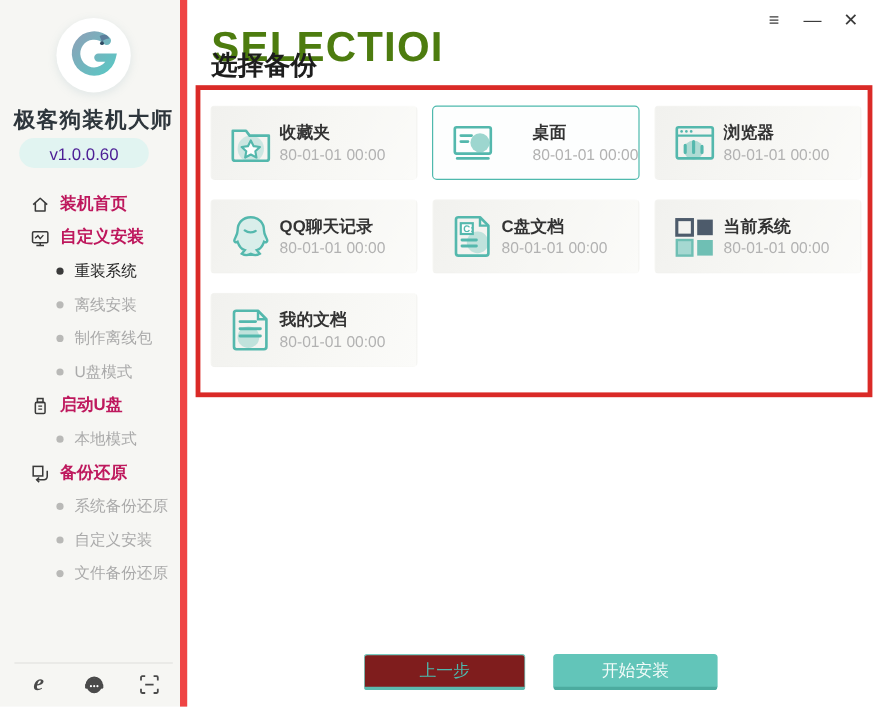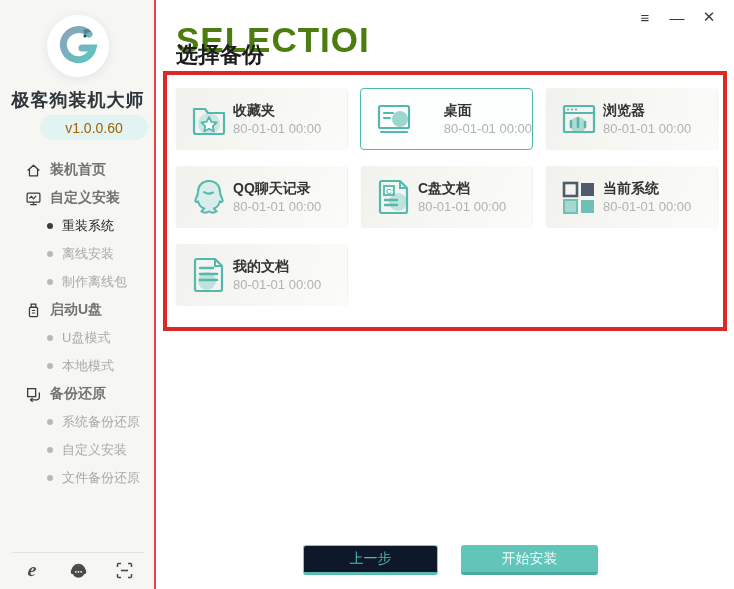--- a/index.html
+++ b/index.html
@@ -2,34 +2,34 @@
 <html><head>
 <meta charset="utf-8">
 <style>
   * { margin:0; padding:0; box-sizing:border-box; }
   html,body { width:734px; height:589px; overflow:hidden;
     font-family:"Liberation Sans","DejaVu Sans",sans-serif; background:#fff; }
   .app { position:relative; width:734px; height:589px; background:#fff; }
 
   
   .sidebar { position:absolute; left:0; top:0; width:156px; height:589px;
-    background:#f6f6f3; border-right:2px solid #ef4444; }
+    background:#f6f6f3; border-right:6px solid #ef4444; }
   .logo-circle { position:absolute; left:47px; top:15px; width:62px; height:62px;
     border-radius:50%; background:#fff; box-shadow:0 2px 8px rgba(120,160,170,.18);
     display:flex; align-items:center; justify-content:center; }
   .app-name { position:absolute; left:0; top:88px; width:156px; text-align:center;
     font-size:18px; font-weight:bold; color:#2e363c; letter-spacing:1px; }
-  .version-pill { position:absolute; left:40px; top:115px; width:108px; height:25px;
-    background:#e1f4f1; border-radius:13px; color:#a16207; font-size:14px;
+  .version-pill { position:absolute; left:16px; top:115px; width:108px; height:25px;
+    background:#e1f4f1; border-radius:13px; color:#4c1d95; font-size:14px;
     display:flex; align-items:center; justify-content:center; }
 
   .nav { position:absolute; left:0; top:156px; width:156px; }
   .nav-item { position:relative; height:28px; display:flex; align-items:center;
     cursor:pointer; }
-  .nav-item.section { padding-left:25px; font-size:14px; color:#737373; font-weight:bold; }
+  .nav-item.section { padding-left:25px; font-size:14px; color:#be185d; font-weight:bold; }
   .nav-item.section .nicon { width:17px; height:17px; margin-right:8px; flex:0 0 17px; }
   .nav-item.sub { padding-left:47px; font-size:13px; color:#aaa; }
   .nav-item.sub .dot { width:6px; height:6px; border-radius:50%; background:#b9b9b7;
     margin-right:9px; flex:0 0 6px; }
   .nav-item.sub.active { color:#222; }
   .nav-item.sub.active .dot { background:#3a3a3a; }
   .nav-item.sub.active .pill { position:absolute; left:8px; top:1px; width:140px;
     height:26px; border-radius:13px; background:#e9e9e6; z-index:-1; }
 
   .side-footer-line { position:absolute; left:12px; bottom:36px; width:132px; height:1px;
@@ -62,21 +62,21 @@
     border:1px solid rgba(0,0,0,0); }
   .card.selected { background:#fdfefe; border:1px solid #4eb9ad;justify-content:space-between; }
   .card-icon { width:44px; height:44px; margin-left:11px; flex:0 0 44px; }
   .card-text { margin-left:2px; }
   .card-title { font-size:14px; font-weight:bold; color:#333; line-height:20px; }
   .card-date { font-size:13px; color:#b2b2b2; line-height:18px; }
 
   .footer-btns { position:absolute; left:0; bottom:14px; width:578px; height:30px; }
   .btn { position:absolute; height:30px; border-radius:3px; font-size:14px;
     display:flex; align-items:center; justify-content:center; cursor:pointer; }
-  .btn-prev { left:147px; width:135px; background:#0f172a; color:#4db9ad;
+  .btn-prev { left:147px; width:135px; background:#7f1d1d; color:#4db9ad;
     border:1px solid #79ccc1; border-bottom:3px solid #5bbbaf; }
   .btn-start { left:305px; width:137px; background:#62c5b9; color:#f2fbf9;
     border-bottom:3px solid #4cab9f; }
 </style>
 </head>
 <body>
 
 <div class="app">
 
   <div class="sidebar">
@@ -117,31 +117,31 @@
         <span>重装系统</span>
       </div>
       <div class="nav-item sub">
         <span class="dot"></span>
         <span>离线安装</span>
       </div>
       <div class="nav-item sub">
         <span class="dot"></span>
         <span>制作离线包</span>
       </div>
+      <div class="nav-item sub">
+        <span class="dot"></span>
+        <span>U盘模式</span>
+      </div>
       <div class="nav-item section">
         <svg class="nicon" viewBox="0 0 16 16">
           <rect x="4.2" y="5" width="7.6" height="8.8" rx="1" fill="none" stroke="#3a3a3a" stroke-width="1.2"></rect>
           <rect x="5.8" y="2" width="4.4" height="3" fill="none" stroke="#3a3a3a" stroke-width="1.2"></rect>
           <path d="M6.5 8 h3 M6.5 10.3 h3" stroke="#3a3a3a" stroke-width="1"></path>
         </svg>
         <span>启动U盘</span>
-      </div>
-      <div class="nav-item sub">
-        <span class="dot"></span>
-        <span>U盘模式</span>
       </div>
       <div class="nav-item sub">
         <span class="dot"></span>
         <span>本地模式</span>
       </div>
       <div class="nav-item section">
         <svg class="nicon" viewBox="0 0 16 16">
           <rect x="2.5" y="2.5" width="7.5" height="7.5" fill="none" stroke="#3a3a3a" stroke-width="1.2"></rect>
           <path d="M5.5 13 h5.5 a2.5 2.5 0 0 0 2.5 -2.5 V6" fill="none" stroke="#3a3a3a" stroke-width="1.2"></path>
           <path d="M7.2 11.2 L5.2 13 L7.2 14.8" fill="none" stroke="#3a3a3a" stroke-width="1.2"></path>

